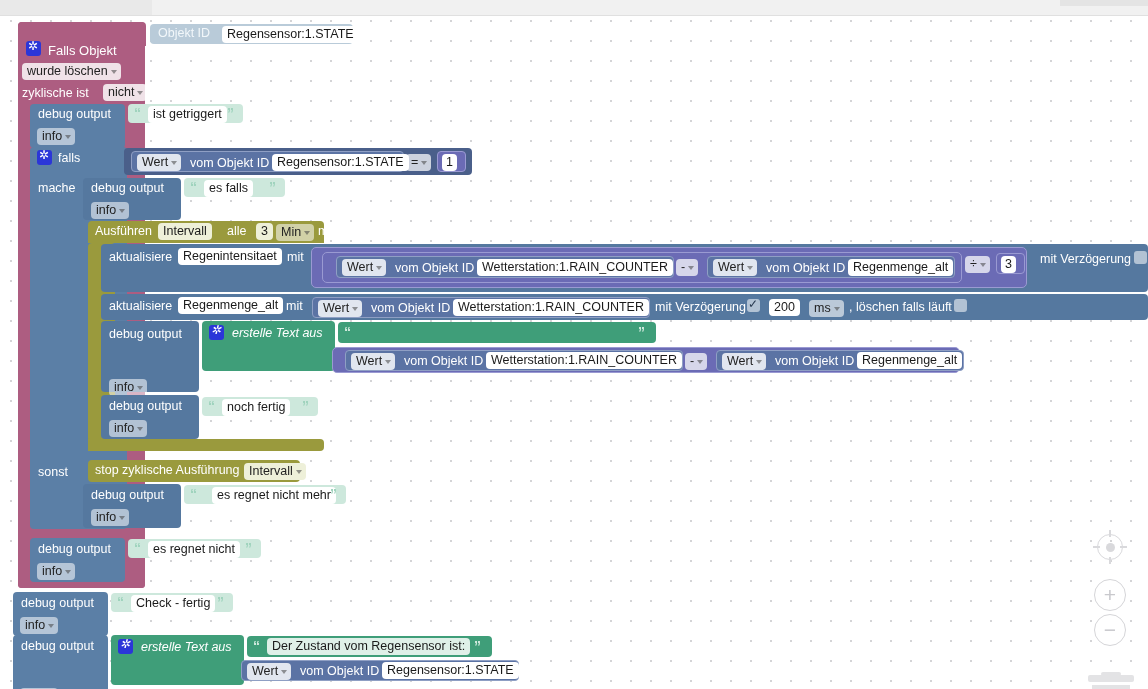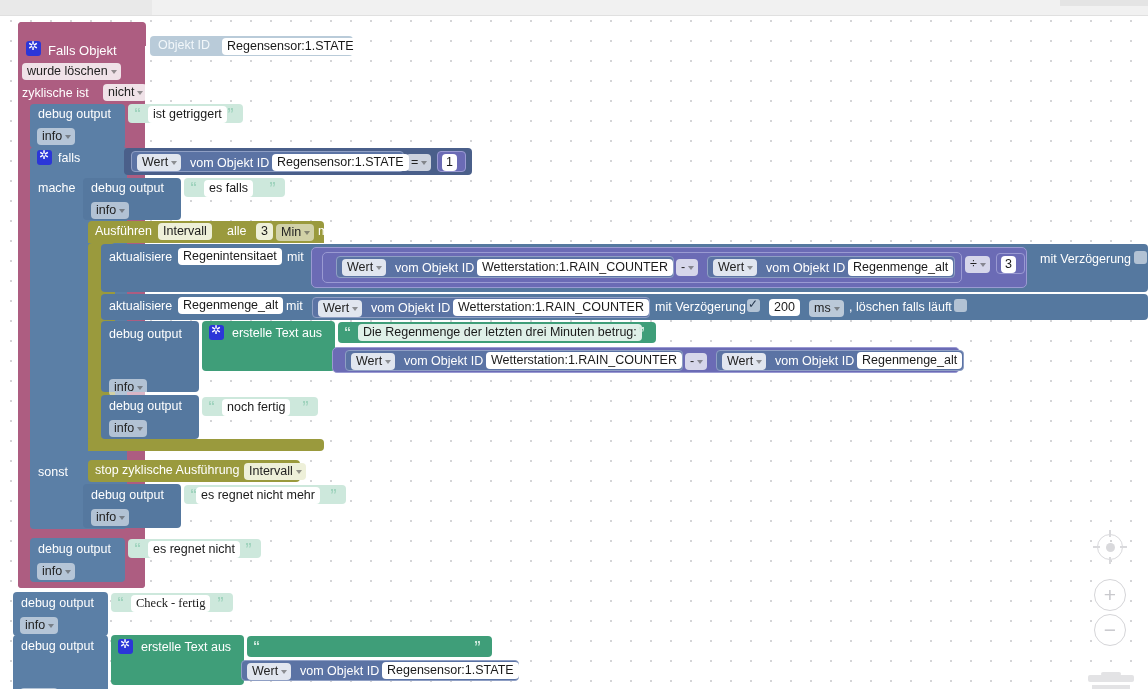--- a/index.html
+++ b/index.html
@@ -69,21 +69,21 @@
   .gear::after{
     content:"✲"; position:absolute; left:2px; top:-2px; font-size:12px; color:#fff;
   }
   
   .qm { color:#9fd3bd; font-size:14px; font-weight:bold; vertical-align:middle; letter-spacing:-1px;}
 
   
   .c-hat    { background:#ad5d81; }      
   .c-blue   { background:#5b7fa6; }      
   .c-olive  { background:#9a9a3d; }      
-  .c-green  { background:#3f9e79; }      
+  .c-green  { background:#3f9e79;font-style:italic; }      
   .c-mint   { background:#cde8dc; }      
   .c-navy   { background:#4a5f8a; }
 
   
   .ws-ctl { position:absolute; }
   .ws-circle {
     width:32px; height:32px; border-radius:50%;
     border:1.6px solid #d5d5d8; background:#fff;
     color:#c9c9cd; font-size:21px; line-height:29px; text-align:center;
   }
@@ -115,21 +115,21 @@
 
   <div class="canvas">
 
     <div class="blk c-hat" style="left:18px; top:6px; width:127px; height:566px; border-radius:4px;"></div>
     <div class="blk c-hat" style="left:18px; top:6px; width:128px; height:24px; border-radius:4px 4px 0 0;"></div>
     <div class="blk" style="left:18px; top:565px; width:127px; height:7px; background:#ad5d81;"></div>
 
     <span class="gear" style="position:absolute; left:26px; top:25px;"></span>
     <span class="lbl" style="position:absolute; left:48px; top:28px; font-size:13px;">Falls Objekt</span>
 
-    <div class="blk" style="left:150px; top:20px; width:203px; height:20px; background:#b9cbd9; border-radius:4px;padding-left:26px;">
+    <div class="blk" style="left:150px; top:8px; width:203px; height:20px; background:#b9cbd9; border-radius:4px;padding-left:26px;">
       <span class="lbl" style="position:absolute; left:8px; top:3px; color:#f2f7fa;">Objekt ID</span>
       <span class="field" style="position:absolute; left:72px; top:2px;">Regensensor:1.STATE</span>
     </div>
 
     <div class="dd" style="position:absolute; left:22px; top:47px;">wurde löschen</div>
     <span class="lbl" style="position:absolute; left:22px; top:71px;">zyklische ist</span>
     <div class="dd" style="position:absolute; left:103px; top:68px;">nicht</div>
 
     <div class="blk c-blue" style="left:30px; top:88px; width:95px; height:44px;">
       <span class="lbl" style="position:absolute; left:8px; top:4px;">debug output</span>
@@ -232,21 +232,20 @@
       <div class="dd lite" style="position:absolute; left:8px; top:58px;">info</div>
     </div>
 
     <div class="blk c-green" style="left:202px; top:305px; width:133px; height:50px;">
       <span class="gear" style="position:absolute; left:7px; top:4px;"></span>
       <span class="lbl" style="position:absolute; left:30px; top:6px;">erstelle Text aus</span>
     </div>
 
     <div class="blk" style="left:338px; top:306px; width:318px; height:21px; background:#3f9e79; border-radius:4px;">
       <span class="qm" style="position:absolute; left:6px; top:2px; color:#cfe9dd;">“</span>
-      <span class="field" style="position:absolute; left:20px; top:2px; background:#dff0e8;">Die Regenmenge der letzten drei Minuten betrug:</span>
       <span class="qm" style="position:absolute; left:300px; top:2px; color:#cfe9dd;">”</span>
     </div>
 
     <div class="blk" style="left:332px; top:331px; width:628px; height:26px; background:#6b6bb5; border:1px solid #9a9ad2; border-radius:5px;"></div>
     <div class="blk" style="left:345px; top:334px; width:338px; height:21px; background:#5b73a4; border:1px solid #8f9fc4;">
       <div class="dd" style="position:absolute; left:5px; top:2px;">Wert</div>
       <span class="lbl" style="position:absolute; left:58px; top:4px;">vom Objekt ID</span>
       <span class="field" style="position:absolute; left:140px; top:1px;">Wetterstation:1.RAIN_COUNTER</span>
     </div>
     <div class="dd" style="position:absolute; left:685px; top:337px; background:rgba(255,255,255,.72);">-</div>
@@ -270,56 +269,57 @@
       <span class="lbl" style="position:absolute; left:7px; top:4px;">stop zyklische Ausführung</span>
       <div class="dd" style="position:absolute; left:156px; top:3px; background:#eef0d9;">Intervall</div>
     </div>
 
     <div class="blk c-blue" style="left:83px; top:468px; width:98px; height:44px; background:#55789f;">
       <span class="lbl" style="position:absolute; left:8px; top:5px;">debug output</span>
       <div class="dd lite" style="position:absolute; left:8px; top:25px;">info</div>
     </div>
     <div class="blk c-mint" style="left:184px; top:469px; width:162px; height:19px;">
       <span class="qm" style="position:absolute; left:6px; top:1px;">“</span>
-      <span class="field" style="position:absolute; left:12px; top:2px;">es regnet nicht mehr</span>
+      <span class="field" style="position:absolute; left:28px; top:2px;">es regnet nicht mehr</span>
       <span class="qm" style="position:absolute; left:146px; top:1px;">”</span>
     </div>
 
     <div class="blk c-blue" style="left:30px; top:522px; width:95px; height:44px;">
       <span class="lbl" style="position:absolute; left:8px; top:5px;">debug output</span>
       <div class="dd lite" style="position:absolute; left:7px; top:25px;">info</div>
     </div>
     <div class="blk c-mint" style="left:128px; top:523px; width:133px; height:19px;">
       <span class="qm" style="position:absolute; left:6px; top:1px;">“</span>
       <span class="field" style="position:absolute; left:20px; top:2px;">es regnet nicht</span>
       <span class="qm" style="position:absolute; left:117px; top:1px;">”</span>
     </div>
 
     <div class="blk c-blue" style="left:13px; top:576px; width:95px; height:44px;">
       <span class="lbl" style="position:absolute; left:8px; top:5px;">debug output</span>
       <div class="dd lite" style="position:absolute; left:7px; top:25px;">info</div>
     </div>
     <div class="blk c-mint" style="left:111px; top:577px; width:122px; height:19px;">
       <span class="qm" style="position:absolute; left:6px; top:1px;">“</span>
-      <span class="field" style="position:absolute; left:20px; top:2px;font-family:Liberation Serif, serif;">Check - fertig</span>
+      <span class="field" style="position:absolute; left:20px; top:2px;">Check - fertig</span>
       <span class="qm" style="position:absolute; left:106px; top:1px;">”</span>
     </div>
 
     <div class="blk c-blue" style="left:13px; top:619px; width:95px; height:70px;">
       <span class="lbl" style="position:absolute; left:8px; top:5px;">debug output</span>
       <div class="dd lite" style="position:absolute; left:7px; top:53px;">info</div>
     </div>
 
     <div class="blk c-green" style="left:111px; top:619px; width:133px; height:50px;">
       <span class="gear" style="position:absolute; left:7px; top:4px;"></span>
       <span class="lbl" style="position:absolute; left:30px; top:6px;">erstelle Text aus</span>
     </div>
 
     <div class="blk" style="left:247px; top:620px; width:245px; height:21px; background:#3f9e79; border-radius:4px;">
       <span class="qm" style="position:absolute; left:6px; top:2px; color:#cfe9dd;">“</span>
+      <span class="field" style="position:absolute; left:20px; top:2px; background:#dff0e8;">Der Zustand vom Regensensor ist:</span>
       <span class="qm" style="position:absolute; left:227px; top:2px; color:#cfe9dd;">”</span>
     </div>
 
     <div class="blk" style="left:241px; top:644px; width:278px; height:21px; background:#5b73a4; border:1px solid #8f9fc4;">
       <div class="dd" style="position:absolute; left:5px; top:2px;">Wert</div>
       <span class="lbl" style="position:absolute; left:58px; top:4px;">vom Objekt ID</span>
       <span class="field" style="position:absolute; left:140px; top:1px;">Regensensor:1.STATE</span>
     </div>
 
     <div class="ws-ctl" style="left:1093px; top:514px;">

